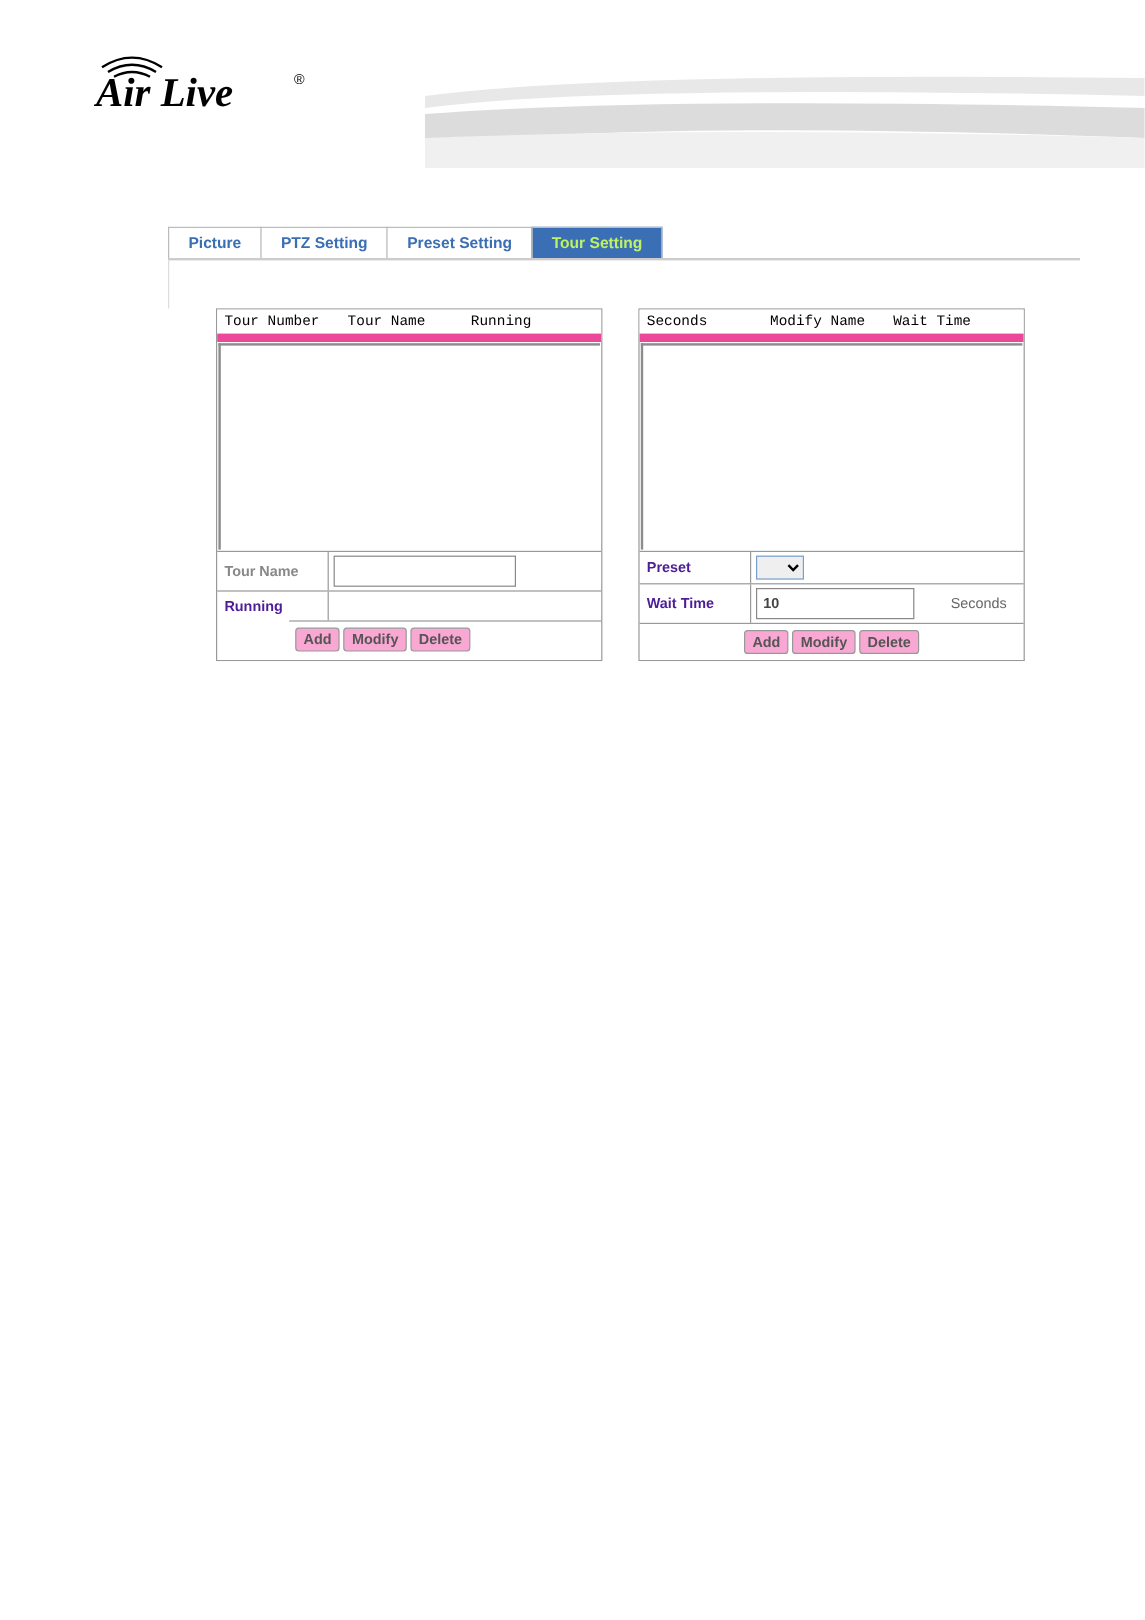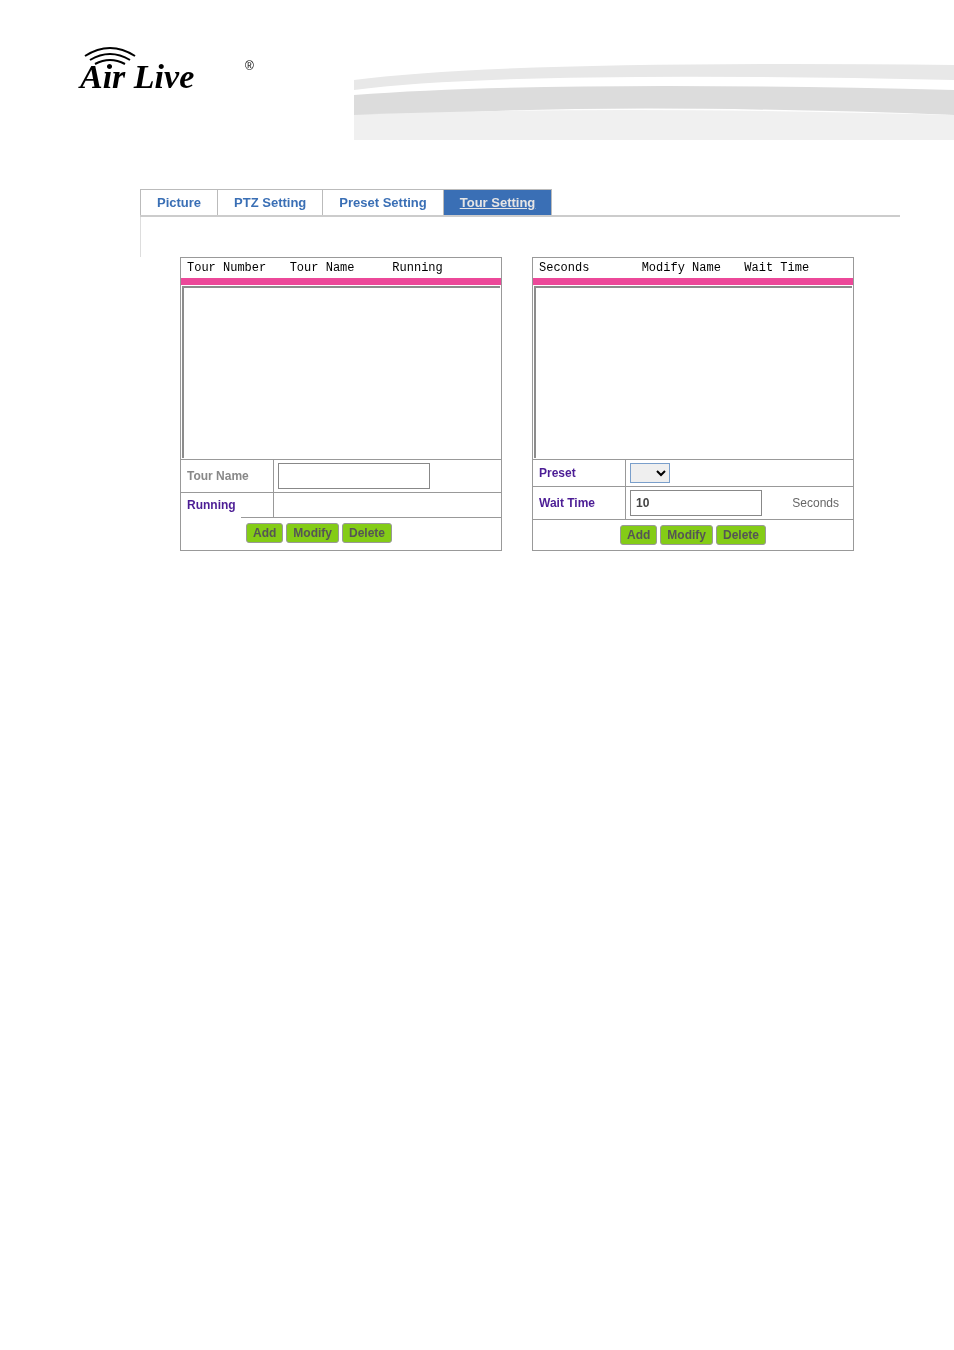--- a/index.html
+++ b/index.html
@@ -46,22 +46,21 @@
     color: #3a6fb5;
     background: #fff;
     margin-right: 0;
     margin-left: -1px;
   }
   .tab:first-child {
     margin-left: 0;
   }
   .tab.active {
     background: #3a6fb5;
-    color: #e5e5e5;
-    text-decoration: underline;
+    color: #bef264;
   }
   .panel-spacer {
     height: 40px;
     border-left: 1px solid #ddd;
     border-right: none;
   }
   .panels {
     display: flex;
     gap: 30px;
     margin-left: 40px;
@@ -145,21 +144,21 @@
   .buttons-row.right {
     justify-content: center;
     margin-left: 0;
   }
   .btn {
     font-size: 12px;
     color: #555;
     font-weight: bold;
     padding: 2px 6px;
     border: 1px solid #999;
-    background: #84cc16;
+    background: #f9a8d4;
     border-radius: 3px;
     cursor: pointer;
   }
   .wait-input {
     width: 120px !important;
     font-weight: bold;
     color: #444;
   }
 </style>
 </head>

